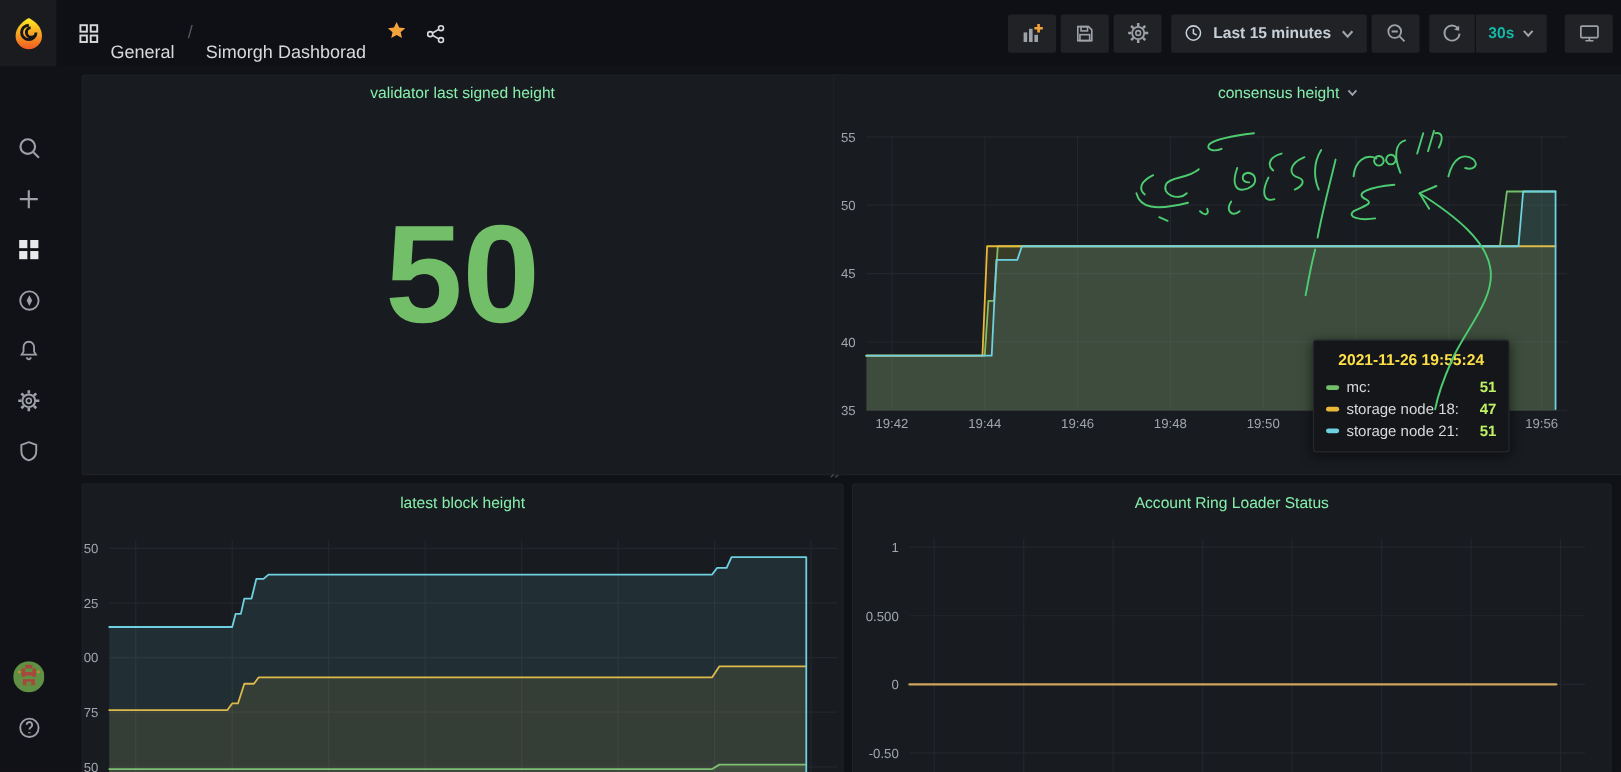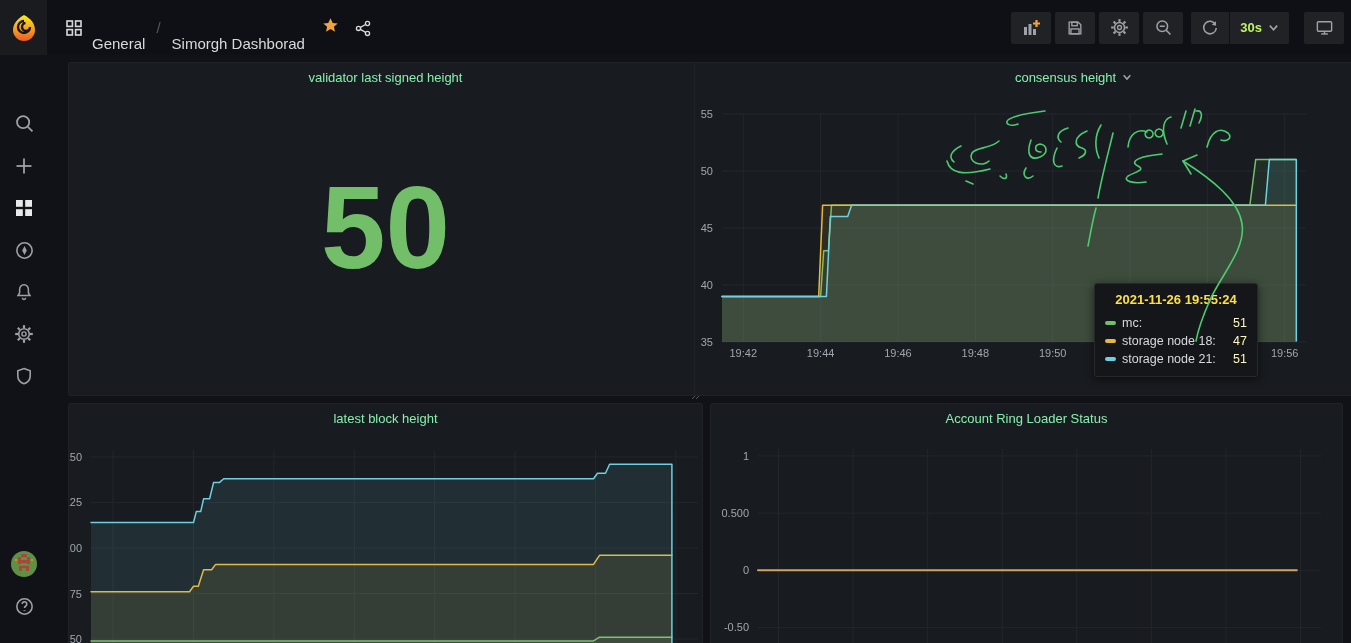--- a/index.html
+++ b/index.html
@@ -13,41 +13,41 @@
   .crumb-sep { color:#55585f; margin:0 2px; }
   .crumb-link { color:#d8d9da; cursor:pointer;margin-top:31px; }
   .star { color:#f2a33b; font-size:17px; margin-left:8px; cursor:pointer; }
   .nav-right { margin-left:auto; display:flex; align-items:center; gap:4px; margin-right:7px; }
   .tb-btn { height:32px; min-width:40px; background:#202226; border-radius:2px;
     display:flex; align-items:center; justify-content:center; cursor:pointer; padding:0 10px; }
   .tb-group { height:32px; background:#202226; border-radius:2px; display:flex; align-items:center; }
   .tb-group .seg { height:32px; display:flex; align-items:center; padding:0 10px; cursor:pointer; }
   .tb-group .divider { width:1px; height:32px; background:#101114; }
   .picker-text { font-size:13px; font-weight:600; color:#c7d0d9; margin:0 8px 0 8px; white-space:nowrap; }
-  .refresh-text { font-size:13px; font-weight:600; color:#bef264; margin-right:6px; }
+  .refresh-text { font-size:13px; font-weight:600; color:#14b8a6; margin-right:6px; }
   .sidebar { position:absolute; left:0; top:55px; width:47px; height:588px; background:#111217; z-index:15; }
   .side-icon { position:absolute; left:13px; width:22px; height:22px; display:flex;
     align-items:center; justify-content:center; cursor:pointer; }
   .panel { position:absolute; background:#181b1f; border:1px solid #1e2126; border-radius:2px; }
   .panel-title { height:28px; display:flex; align-items:center; justify-content:center;
     font-size:13px; font-weight:500; color:#86efac; gap:6px; cursor:pointer; }
   .stat-value { position:absolute; left:0; top:28px; right:0; bottom:30px; display:flex;
     align-items:center; justify-content:center; font-size:116px; font-weight:700; color:#73BF69; }
   svg.chart { position:absolute; left:0; top:28px; display:block; }
   .tick { fill:#a1a6ae; font-size:11px; font-family:"Liberation Sans", sans-serif; }
   .legend { position:absolute; left:16px; top:308px; display:flex; gap:18px;
     font-size:12px; color:#c9ccd0; align-items:center; }
   .legend-item { display:flex; align-items:center; gap:7px; cursor:pointer; }
   .legend-dash { width:14px; height:4px; border-radius:2px; display:inline-block; }
   .tooltip { position:absolute; left:399px; top:220px; width:164px; background:#141619;
     border:1px solid #26282e; border-radius:3px; padding:8px 10px;
     box-shadow:0 2px 10px rgba(0,0,0,.55); z-index:5; font-size:12.5px; }
   .tooltip-header { font-size:13px; font-weight:700; text-align:center; margin-bottom:7px; color:#fde047; }
   .tooltip-row { display:flex; align-items:center; gap:6px; line-height:18px; color:#d8d9da; }
-  .tooltip-row .val { margin-left:auto; font-weight:400; color:#fef9c3; }
+  .tooltip-row .val { margin-left:auto; font-weight:700; color:#bef264; }
   .tooltip-row .dash { width:11px; height:4px; border-radius:2px; flex:0 0 auto; }
   #annotation-overlay { position:absolute; left:0; top:0; z-index:10; pointer-events:none; }
   .resize-handle { position:absolute; right:2px; bottom:2px; width:8px; height:8px; cursor:nwse-resize; }
   .icon { display:flex; align-items:center; justify-content:center; }
 </style>
 </head>
 <body>
 
 <div class="navbar">
   <div class="logo-cell">
@@ -121,20 +121,34 @@
             <line x1="10" y1="1.2" x2="10" y2="4"></line>
               <line x1="10" y1="16" x2="10" y2="18.8"></line>
             <line x1="1.2" y1="10" x2="4" y2="10"></line>
               <line x1="16" y1="10" x2="18.8" y2="10"></line>
             <line x1="3.8" y1="3.8" x2="5.8" y2="5.8"></line>
               <line x1="14.2" y1="14.2" x2="16.2" y2="16.2"></line>
             <line x1="3.8" y1="16.2" x2="5.8" y2="14.2"></line>
               <line x1="14.2" y1="5.8" x2="16.2" y2="3.8"></line>
           </g>
         </svg>
+      </span>
+    </div>
+    <div class="tb-btn" style="margin-left:4px;">
+      <span class="icon">
+        <svg width="17" height="17" viewBox="0 0 20 20" fill="none" stroke="#c7d0d9" stroke-width="1.5">
+          <circle cx="10" cy="10" r="7"></circle>
+            <path d="M10,5.8 V10.3 L13.2,12"></path>
+        </svg>
+      </span>
+      <span class="picker-text">Last 15 minutes</span>
+      <span class="icon">
+        <svg width="12" height="12" viewBox="0 0 12 12" fill="none" stroke="#9fa4ab" stroke-width="1.8">
+            <polyline points="2,4 6,8.5 10,4"></polyline>
+          </svg>
       </span>
     </div>
     <div class="tb-btn">
       <span class="icon">
         <svg width="19" height="19" viewBox="0 0 20 20" fill="none" stroke="#9da2a8" stroke-width="1.6">
           <circle cx="8.7" cy="8.7" r="5.6"></circle>
             <line x1="13" y1="13" x2="17.3" y2="17.3"></line>
             <line x1="6" y1="8.7" x2="11.4" y2="8.7"></line>
         </svg>
       </span>

